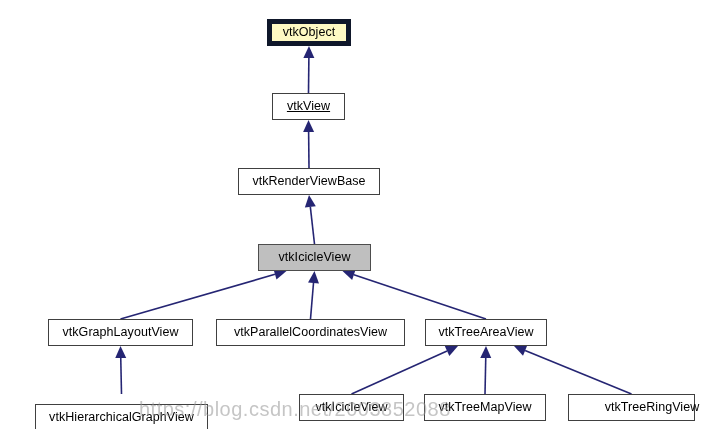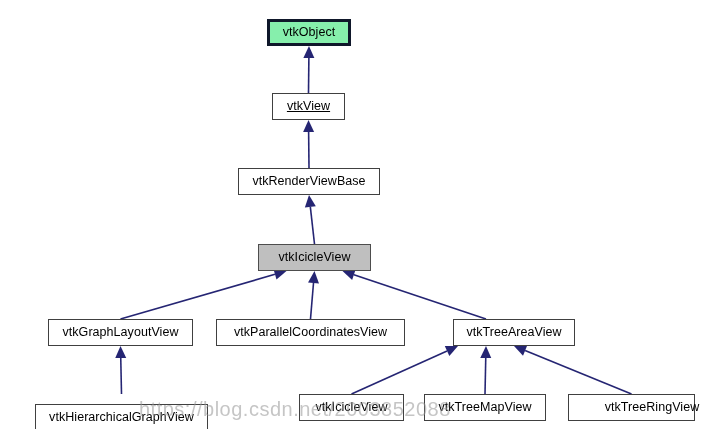--- a/index.html
+++ b/index.html
@@ -39,22 +39,22 @@
     line-height: 1;
     white-space: nowrap;
     letter-spacing: 0.05px;
     z-index: 2;
   }
   .node.highlight {
     background: #bfbfbf;
     border: 1px solid #4d4d4d;
   }
   .node.root-class {
-    background: #86efac;
-    border: 3px solid #0f172a;
+    background: #fef9c3;
+    border: 5px solid #0f172a;
   }
   .node-label {
     display: block;
     padding: 0 7px;
   }
   #watermark {
     position: absolute;
     left: 139px;
     top: 398px;
     width: 570px;
@@ -109,21 +109,21 @@
       </div>
       <div class="node highlight" style="left: 258px; top: 244px; width: 113px; height: 27px;">
         <span class="node-label">vtkIcicleView</span>
       </div>
       <div class="node" style="left: 48px; top: 319px; width: 145px; height: 27px;">
         <span class="node-label">vtkGraphLayoutView</span>
       </div>
       <div class="node" style="left: 216px; top: 319px; width: 189px; height: 27px;">
         <span class="node-label">vtkParallelCoordinatesView</span>
       </div>
-      <div class="node" style="left: 425px; top: 319px; width: 122px; height: 27px; margin-left: 28px;">
+      <div class="node" style="left: 425px; top: 319px; width: 122px; height: 27px;">
         <span class="node-label">vtkTreeAreaView</span>
       </div>
       <div class="node" style="left: 35px; top: 404px; width: 173px; height: 27px;">
         <span class="node-label">vtkHierarchicalGraphView</span>
       </div>
       <div class="node" style="left: 299px; top: 394px; width: 105px; height: 27px; text-align: right;">
         <span class="node-label">vtkIcicleView</span>
       </div>
       <div class="node" style="left: 424px; top: 394px; width: 122px; height: 27px;">
         <span class="node-label">vtkTreeMapView</span>

